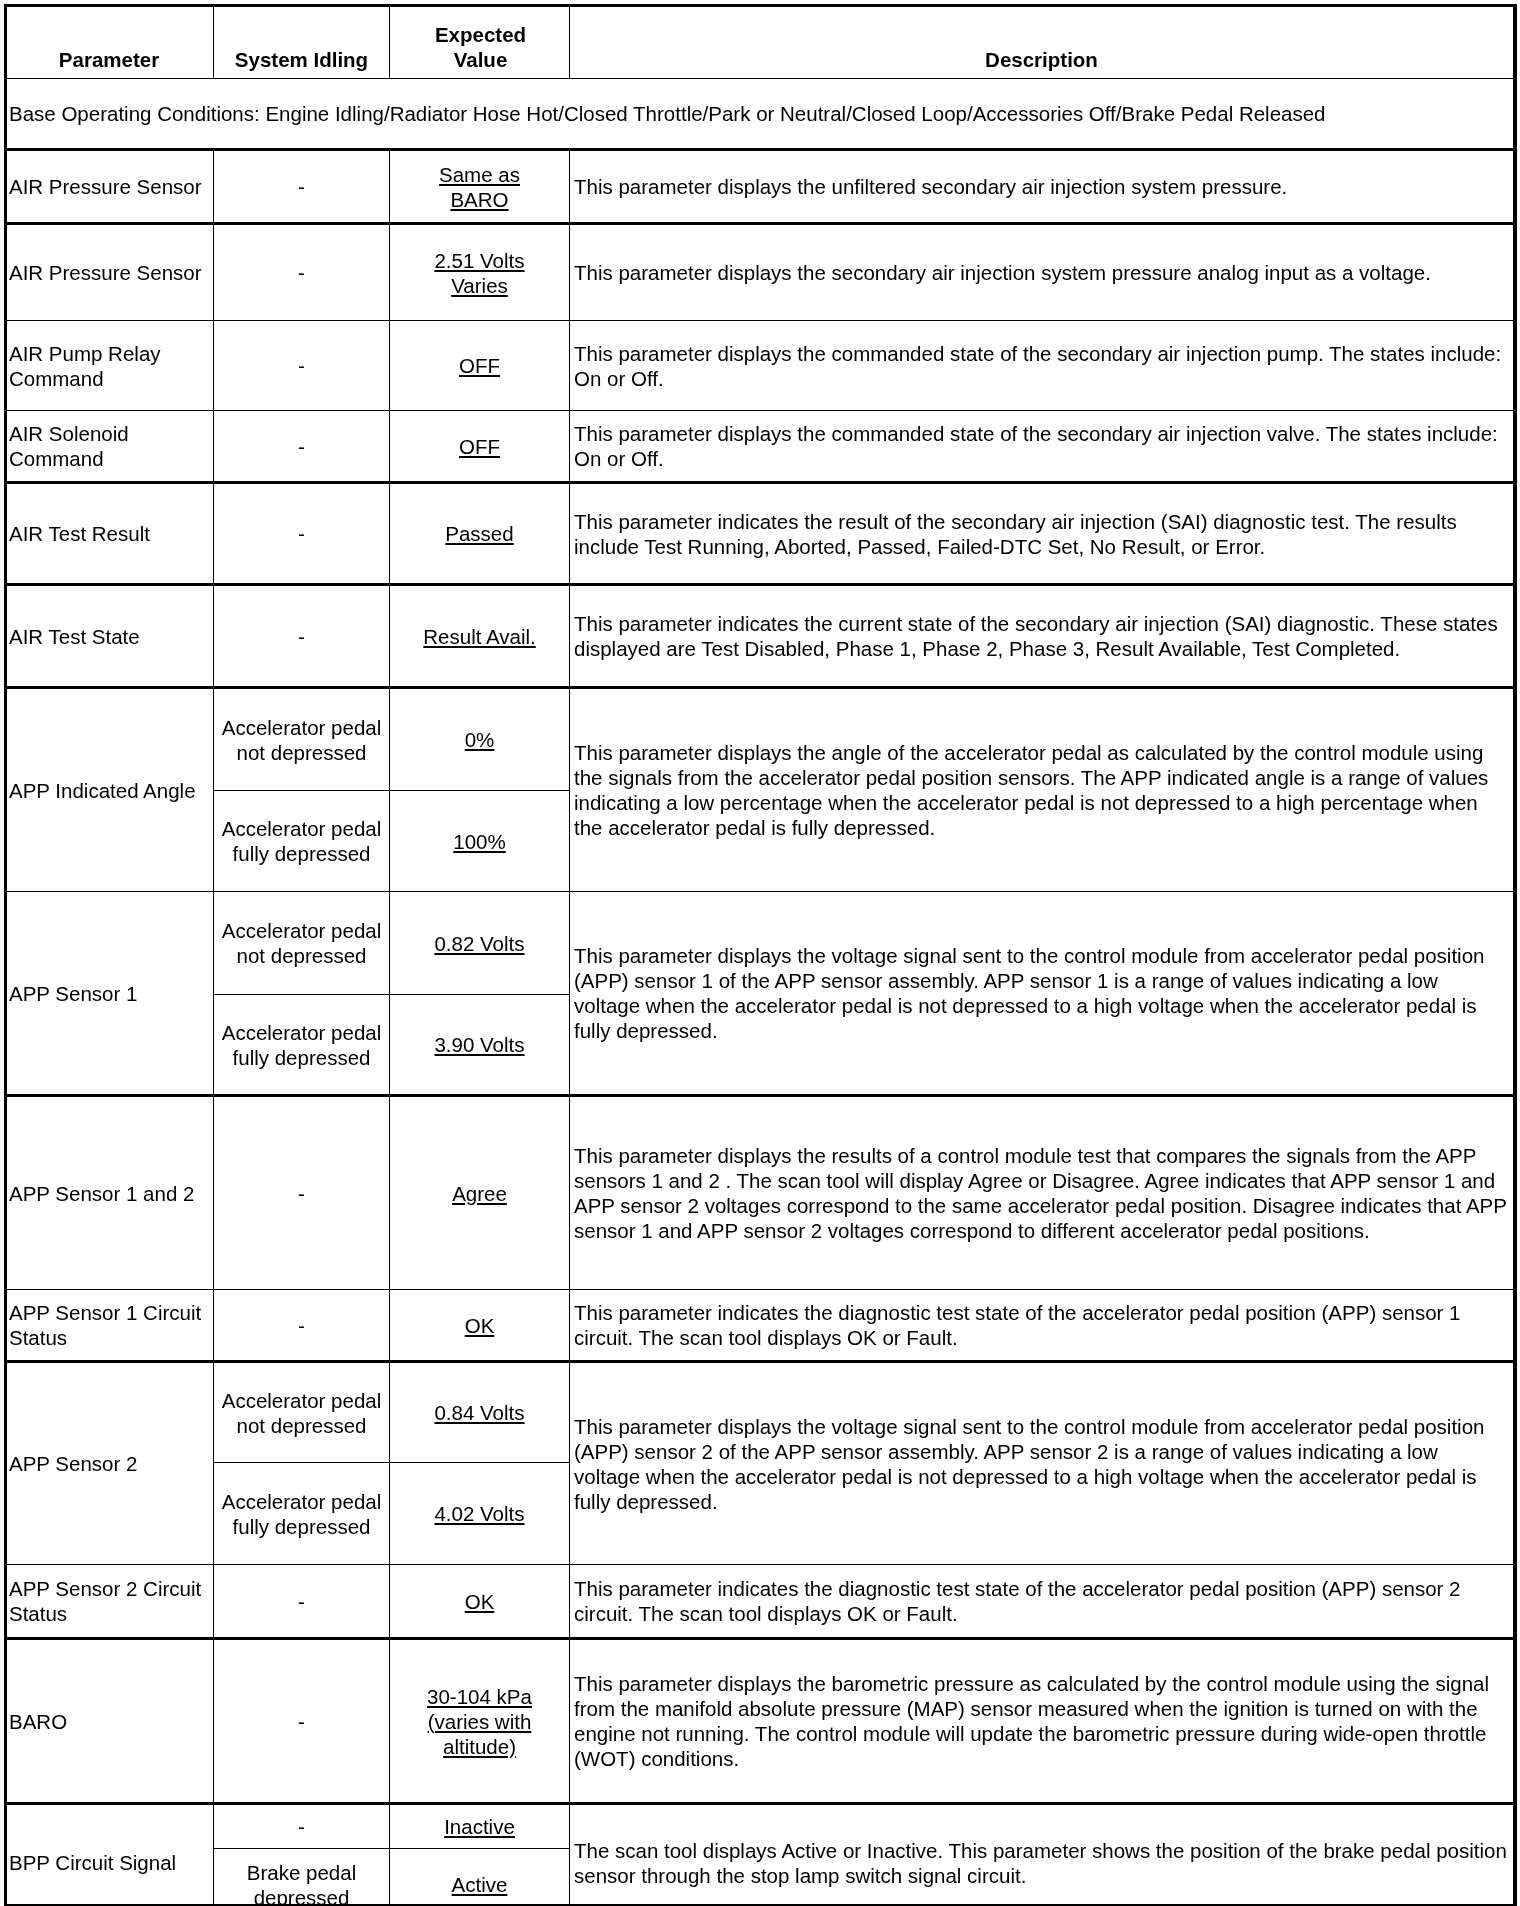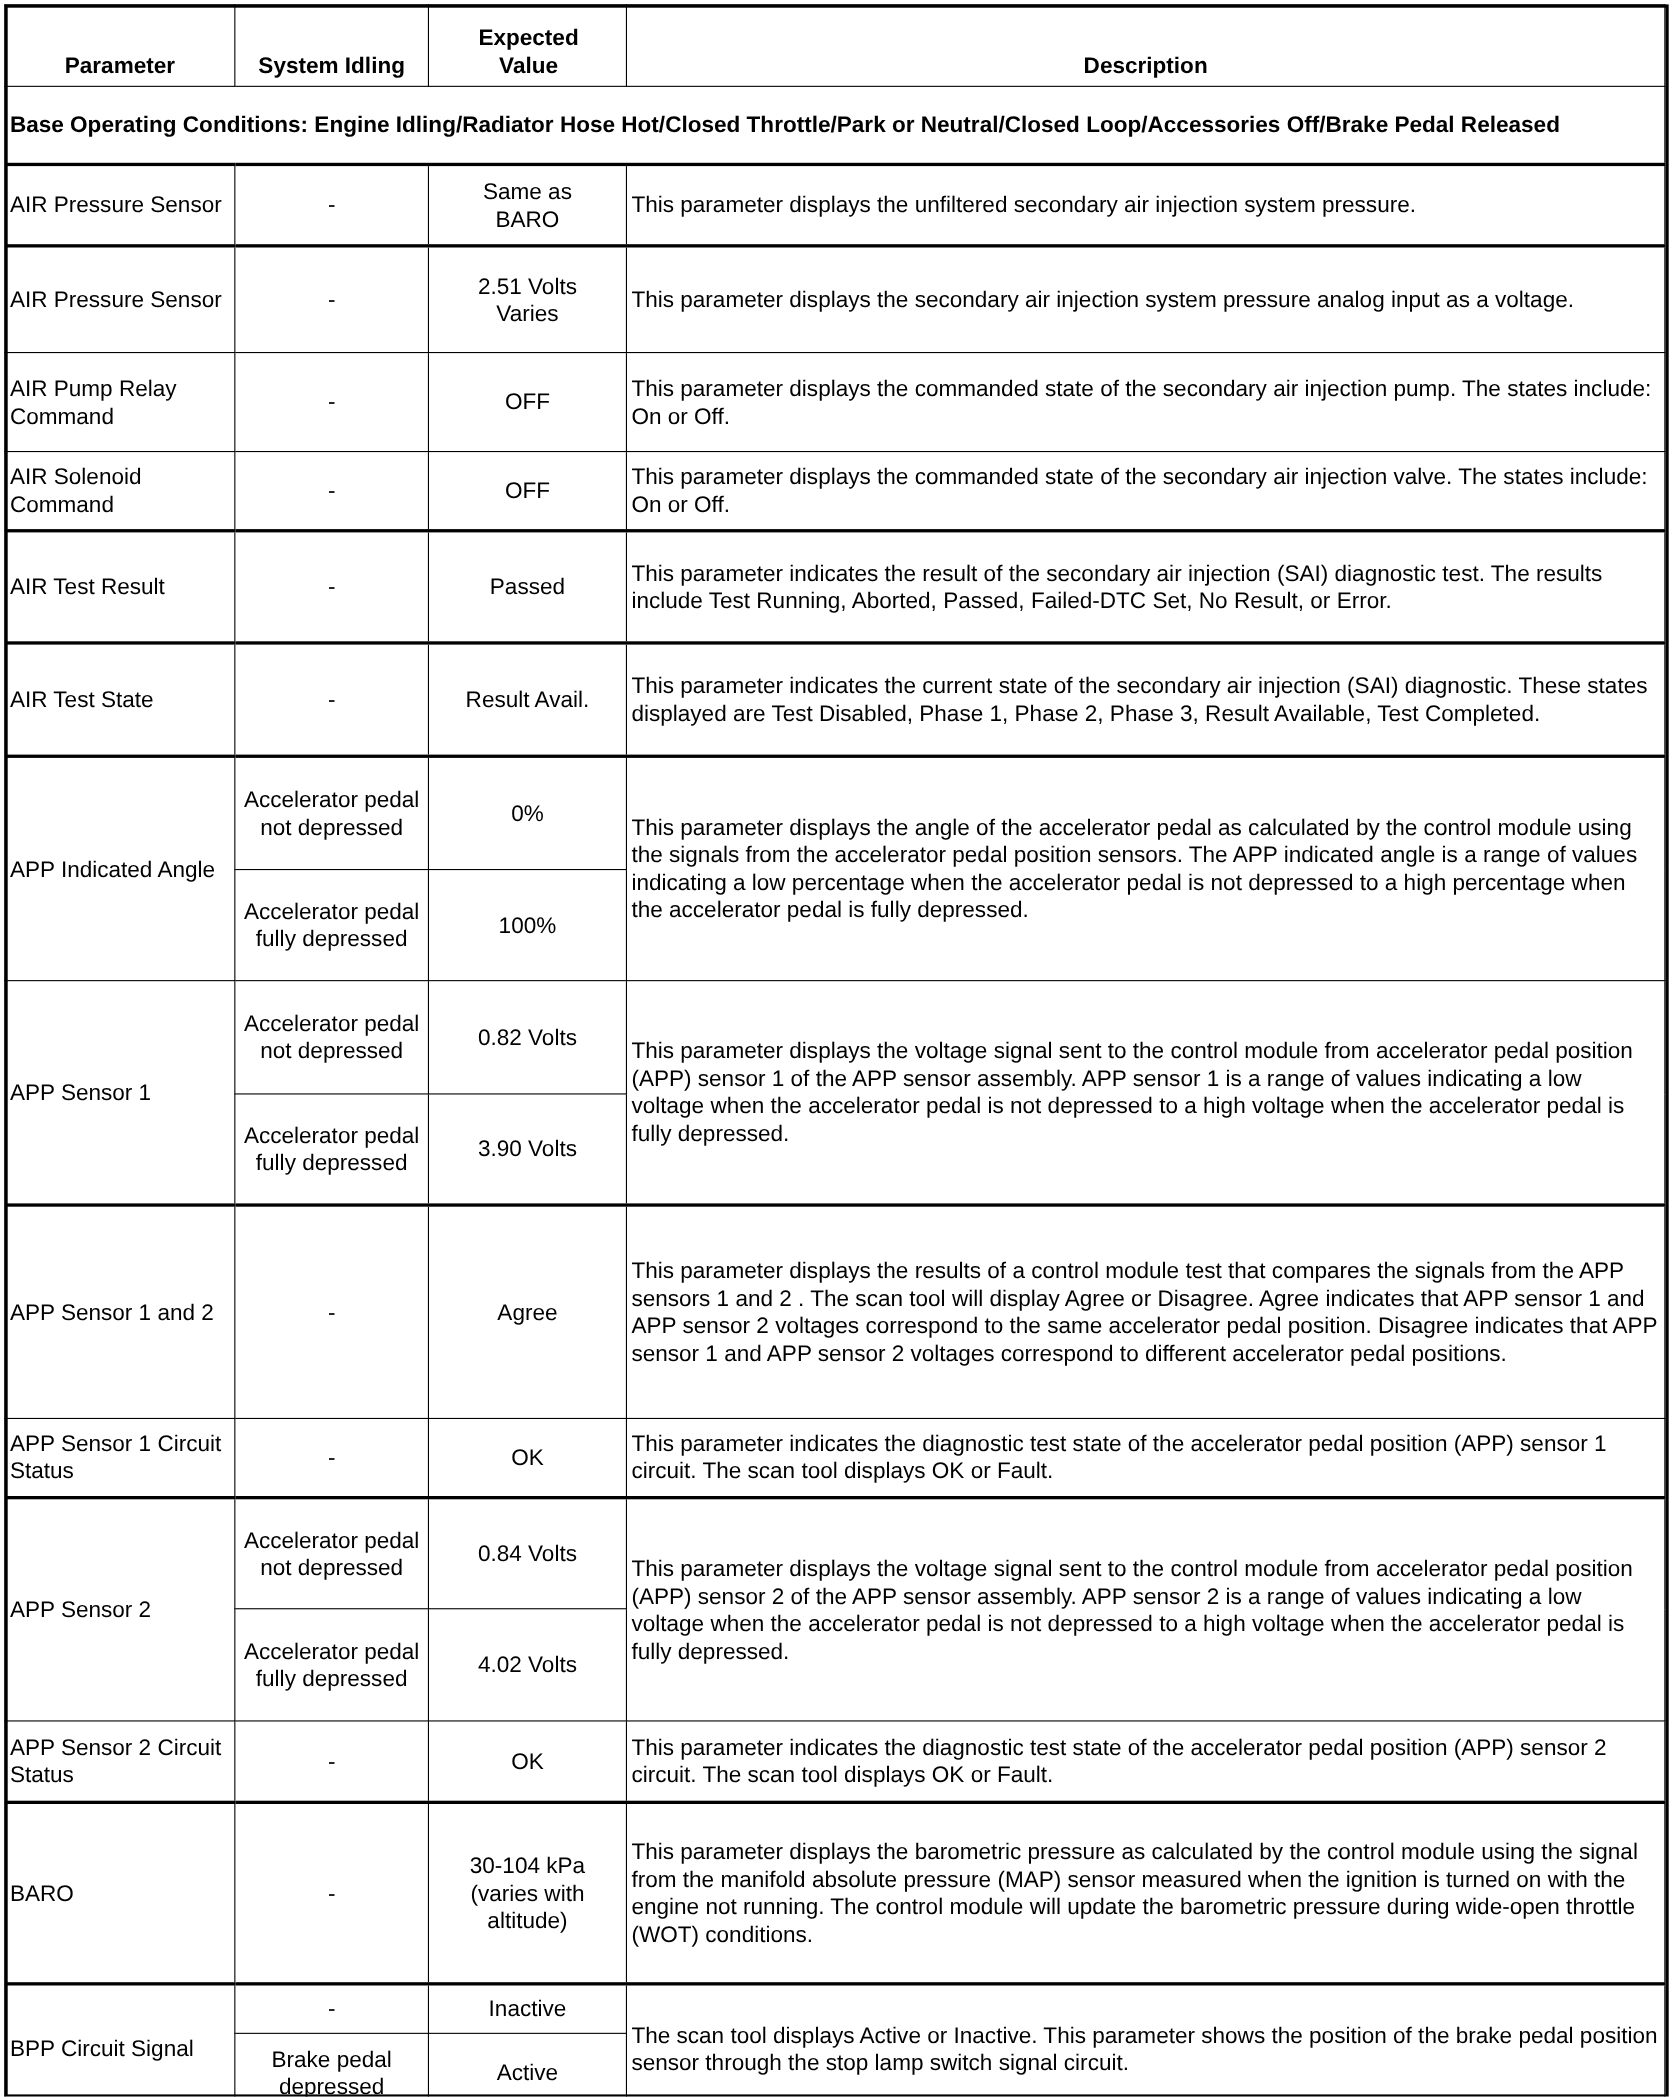--- a/index.html
+++ b/index.html
@@ -8,23 +8,23 @@
   .tbl { position: absolute; left: 4px; top: 4px; width: 1509px;
          border-collapse: collapse; table-layout: fixed; }
   .tbl td, .tbl th { border: 1.5px solid #000; padding: 0 4px; font-size: 20.5px;
          line-height: 25px; vertical-align: middle; }
   .tbl th { font-weight: bold; text-align: center; vertical-align: bottom; padding-bottom: 6px; }
   .tbl .thick-top td { border-top-width: 3px; }
   .outer { position: absolute; left: 4px; top: 4px; width: 1507px; height: 1897px;
            border: 3px solid #000; pointer-events: none; }
   .c-param { text-align: left; }
   .c-state { text-align: center; }
-  .c-value { text-align: center; }
+  .c-value { text-align: center; text-decoration: underline; }
   .c-desc  { text-align: left; }
-  .base-cond { font-weight: bold; text-align: left; padding: 6px 4px; }
+  .base-cond { font-weight: normal; text-align: left; padding: 6px 4px; }
   .stack-line { display: block; }
 </style>
 </head>
 <body>
 
 <div class="outer"></div>
 
 <table class="tbl">
   <colgroup>
     <col style="width:209px">

